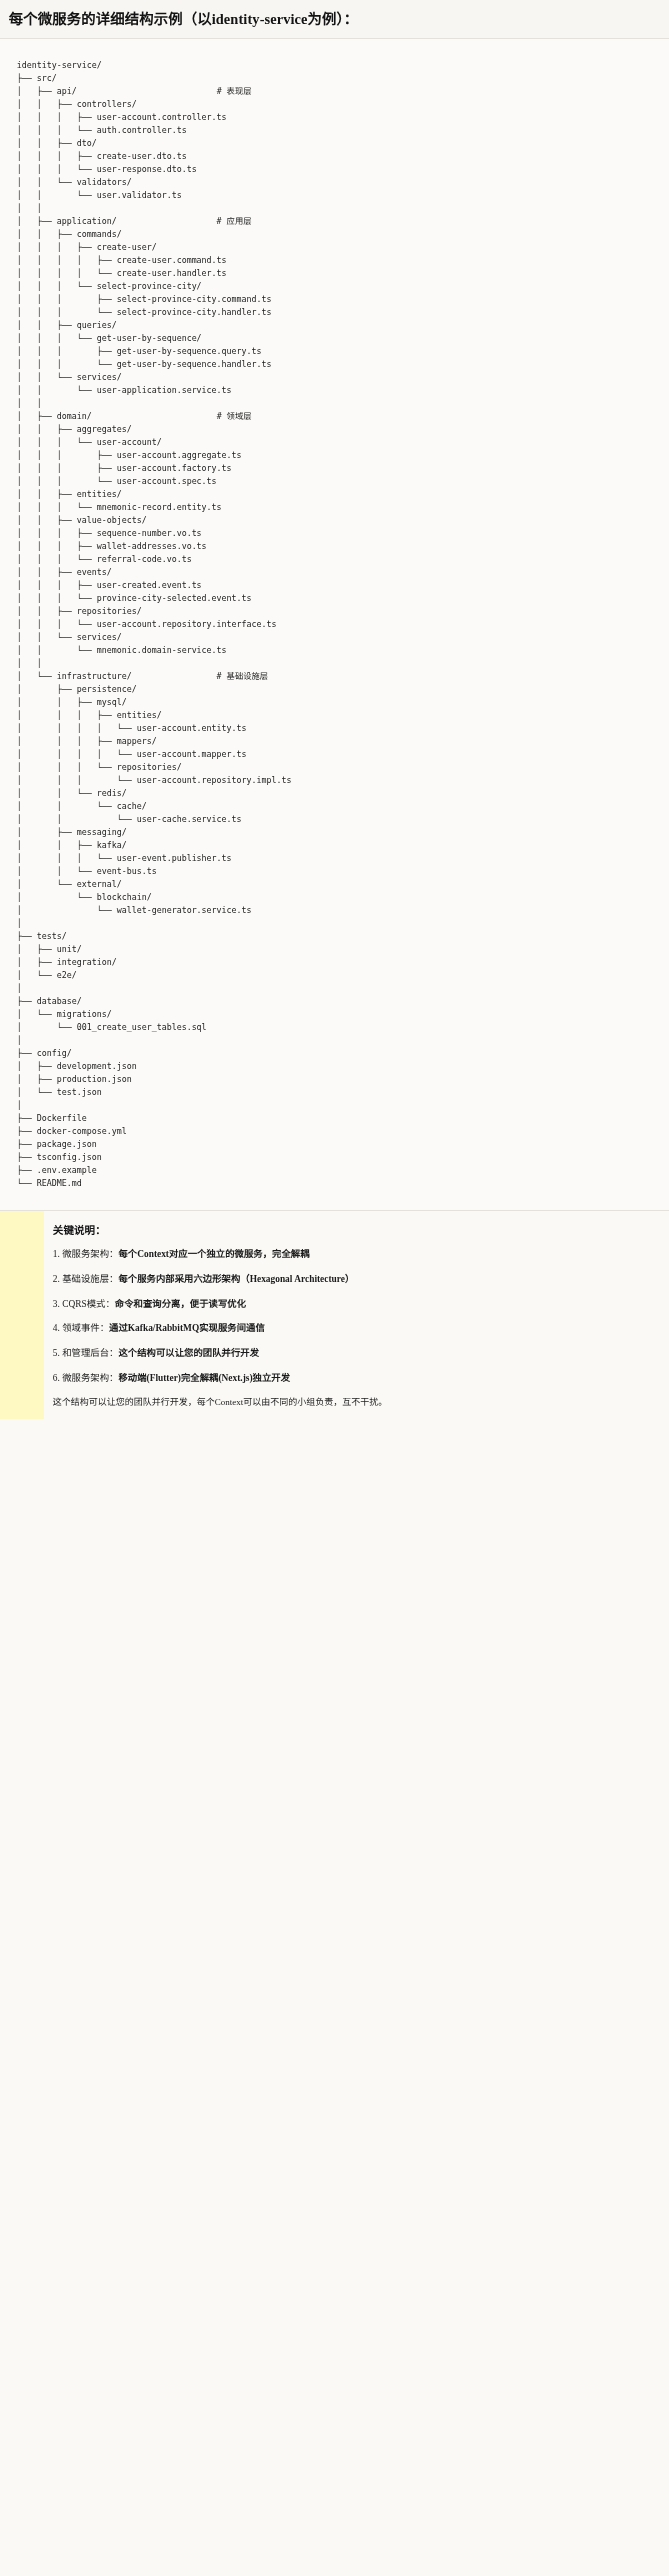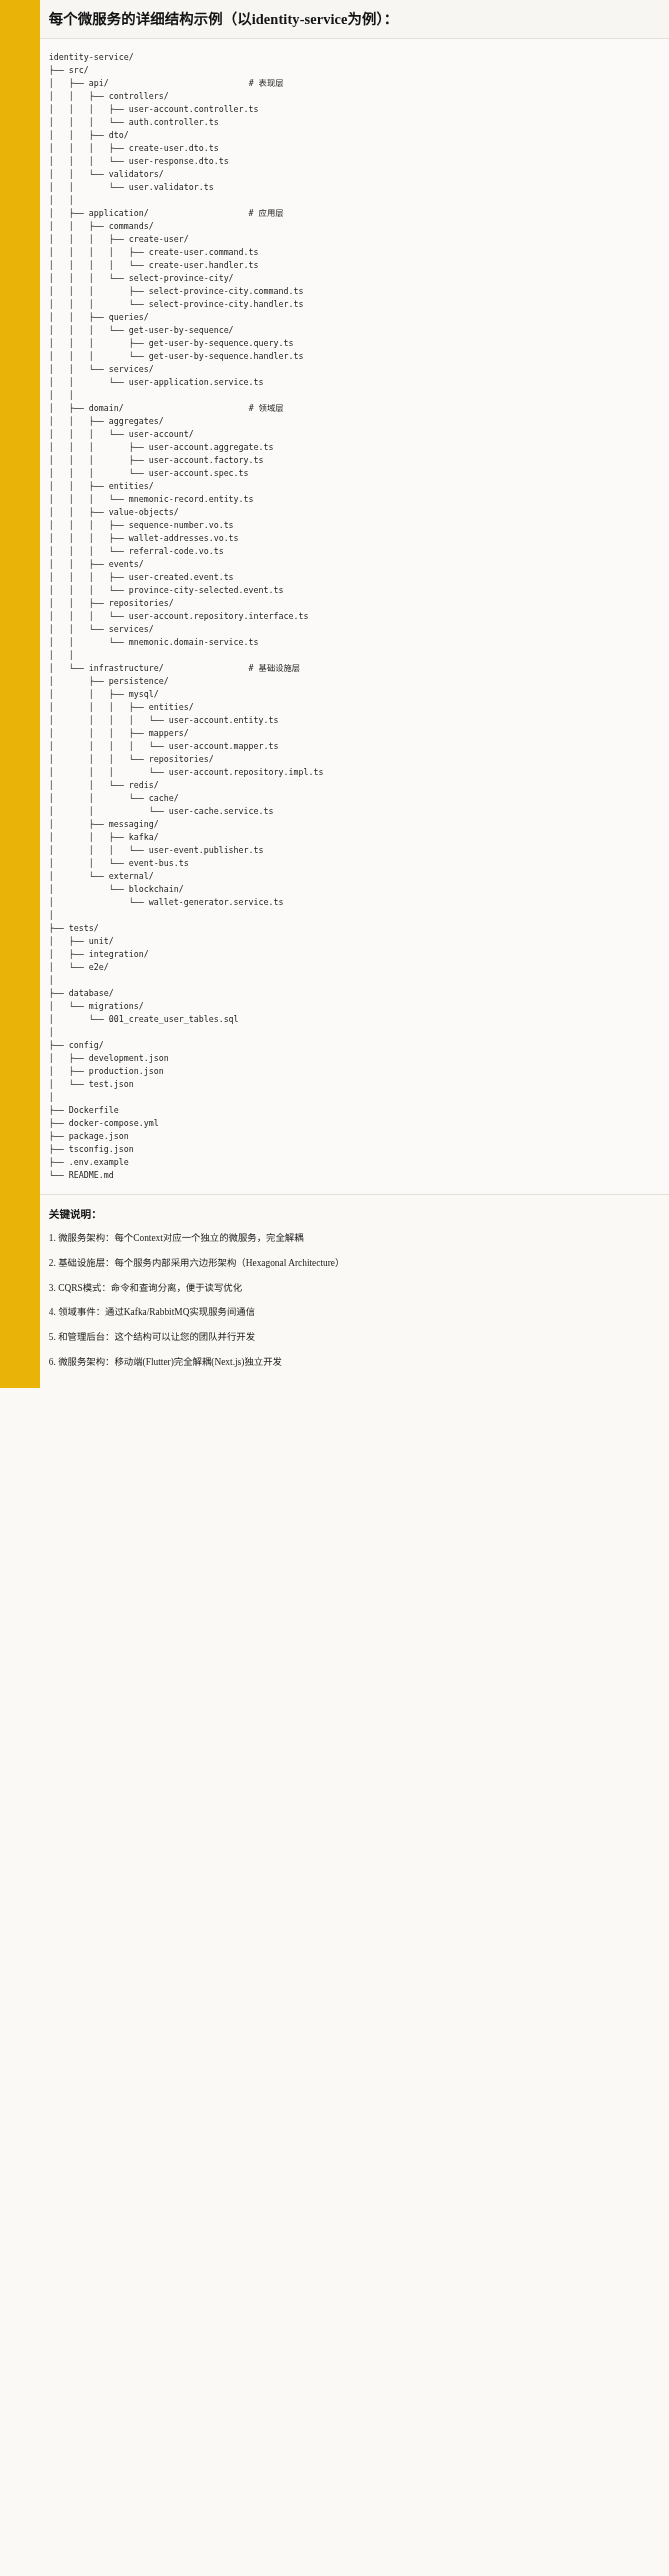--- a/index.html
+++ b/index.html
@@ -10,22 +10,21 @@
   }
   body {
     width: 669px;
     font-family: "Liberation Sans", "DejaVu Sans", sans-serif;
     color: #1b1b1b;
     -webkit-font-smoothing: antialiased;
   }
   .page {
     width: 669px;
     box-sizing: border-box;
-    background: #eab308;
-    padding-left: 40px;
+    background: #fef9c3;
   }
 
   
   .header {
     box-sizing: border-box;
     padding: 10px 8.8px 8.8px 8.8px;
     background: #f7f6f2;
     border-bottom: 0.6px solid #e3e1da;
   }
   .header-title {
@@ -39,38 +38,39 @@
   }
 
   
   .tree-block {
     box-sizing: border-box;
     padding: 11.3px 8.8px 12.5px 8.8px;
     background: #fbfaf8;
     border-bottom: 0.6px solid #e3e1da;
   }
   pre.tree {
-    margin: 0;
+    margin: 8px;
     font-family: "DejaVu Sans Mono", "Liberation Mono", monospace;
     font-size: 8.3px;
     line-height: 13px;
     color: #212121;
     white-space: pre;
     tab-size: 4;
     overflow: visible;
   }
   pre.tree .cmt {
     color: #212121;
   }
 
   
   .notes {
     box-sizing: border-box;
     padding: 11.3px 8.8px 8.8px 8.8px;
     background: #faf9f6;
+    margin-left: 44px;
   }
   .notes-title {
     margin: 0 0 10px 0;
     font-size: 10.6px;
     font-weight: 700;
     color: #141414;
     font-family: "Liberation Serif", "DejaVu Serif", serif;
   }
   ol.notes-list {
     margin: 0 0 0 0;
@@ -90,21 +90,21 @@
     content: counter(noteidx) ". ";
     font-weight: 400;
   }
   ol.notes-list .nt-term {
     font-weight: 400;
   }
   ol.notes-list .nt-sep {
     font-weight: 400;
   }
   ol.notes-list .nt-desc {
-    font-weight: 400;
+    font-weight: 700;
   }
   .notes-footer {
     margin: 11.3px 0 0 0;
     font-size: 9px;
     line-height: 1.55;
     color: #1b1b1b;
     font-family: "Liberation Serif", "DejaVu Serif", serif;
   }
 </style>
 </head>
@@ -209,16 +209,17 @@
   <div class="notes">
     <h2 class="notes-title">关键说明：</h2>
     <ol class="notes-list" id="notes-list">
         <li><span class="nt-term">微服务架构</span><span class="nt-sep">：</span><span class="nt-desc">每个Context对应一个独立的微服务，完全解耦</span></li>
         <li><span class="nt-term">基础设施层</span><span class="nt-sep">：</span><span class="nt-desc">每个服务内部采用六边形架构（Hexagonal Architecture）</span></li>
         <li><span class="nt-term">CQRS模式</span><span class="nt-sep">：</span><span class="nt-desc">命令和查询分离，便于读写优化</span></li>
         <li><span class="nt-term">领域事件</span><span class="nt-sep">：</span><span class="nt-desc">通过Kafka/RabbitMQ实现服务间通信</span></li>
         <li><span class="nt-term">和管理后台</span><span class="nt-sep">：</span><span class="nt-desc">这个结构可以让您的团队并行开发</span></li>
         <li><span class="nt-term">微服务架构</span><span class="nt-sep">：</span><span class="nt-desc">移动端(Flutter)完全解耦(Next.js)独立开发</span></li>
       </ol>
+    <p class="notes-footer">这个结构可以让您的团队并行开发，每个Context可以由不同的小组负责，互不干扰。</p>
   </div>
 
 </div>
 
 
 </body></html>

